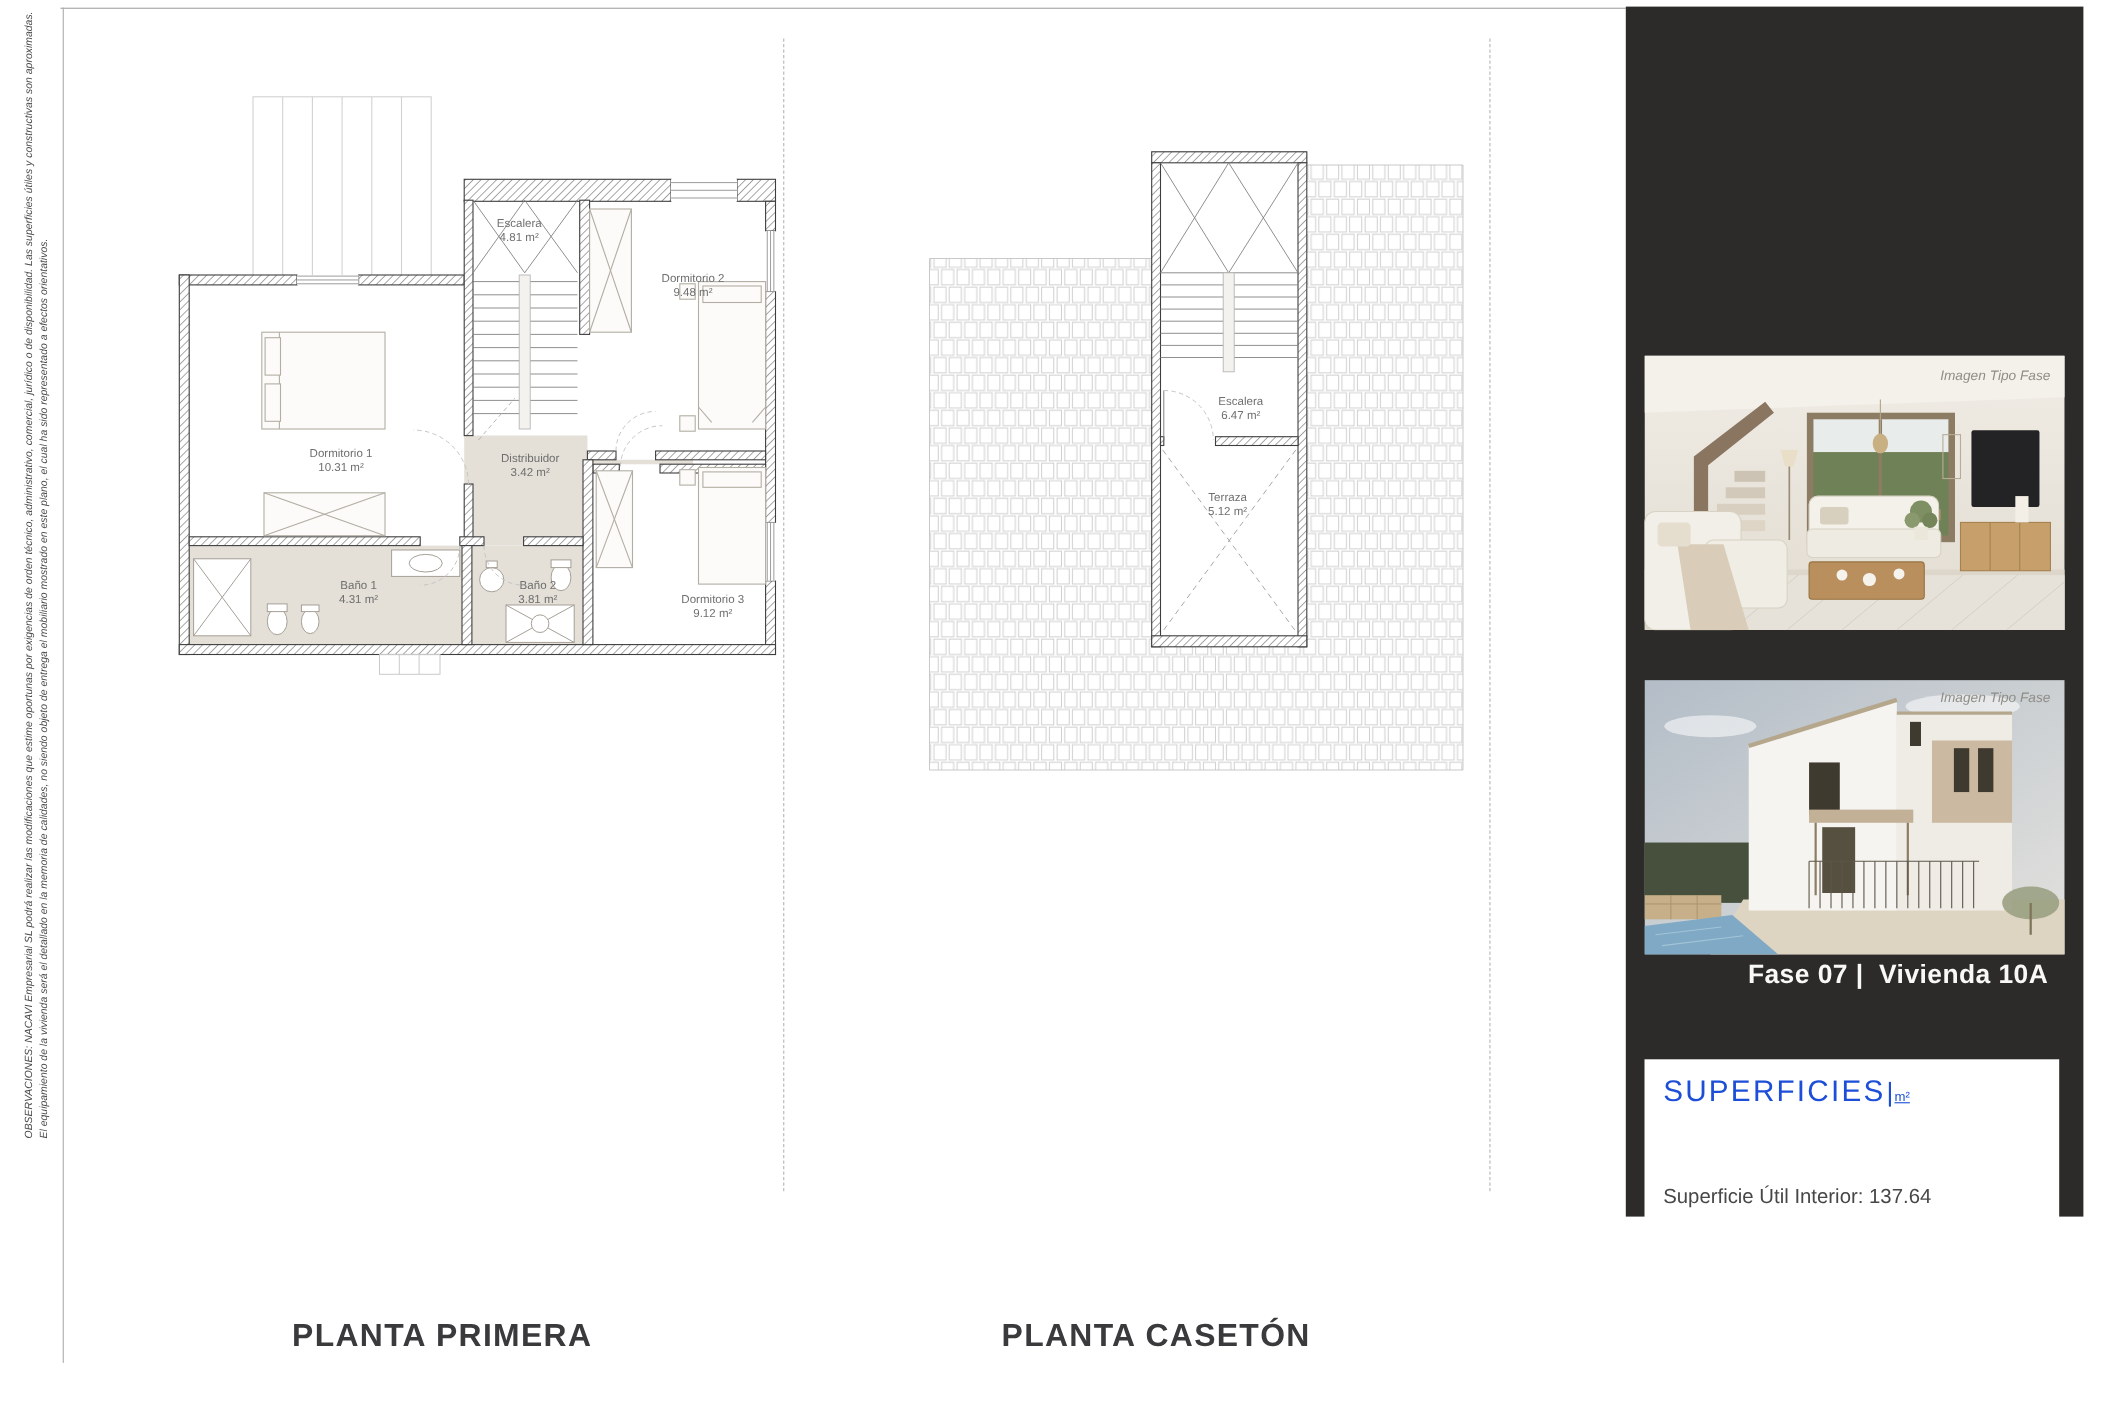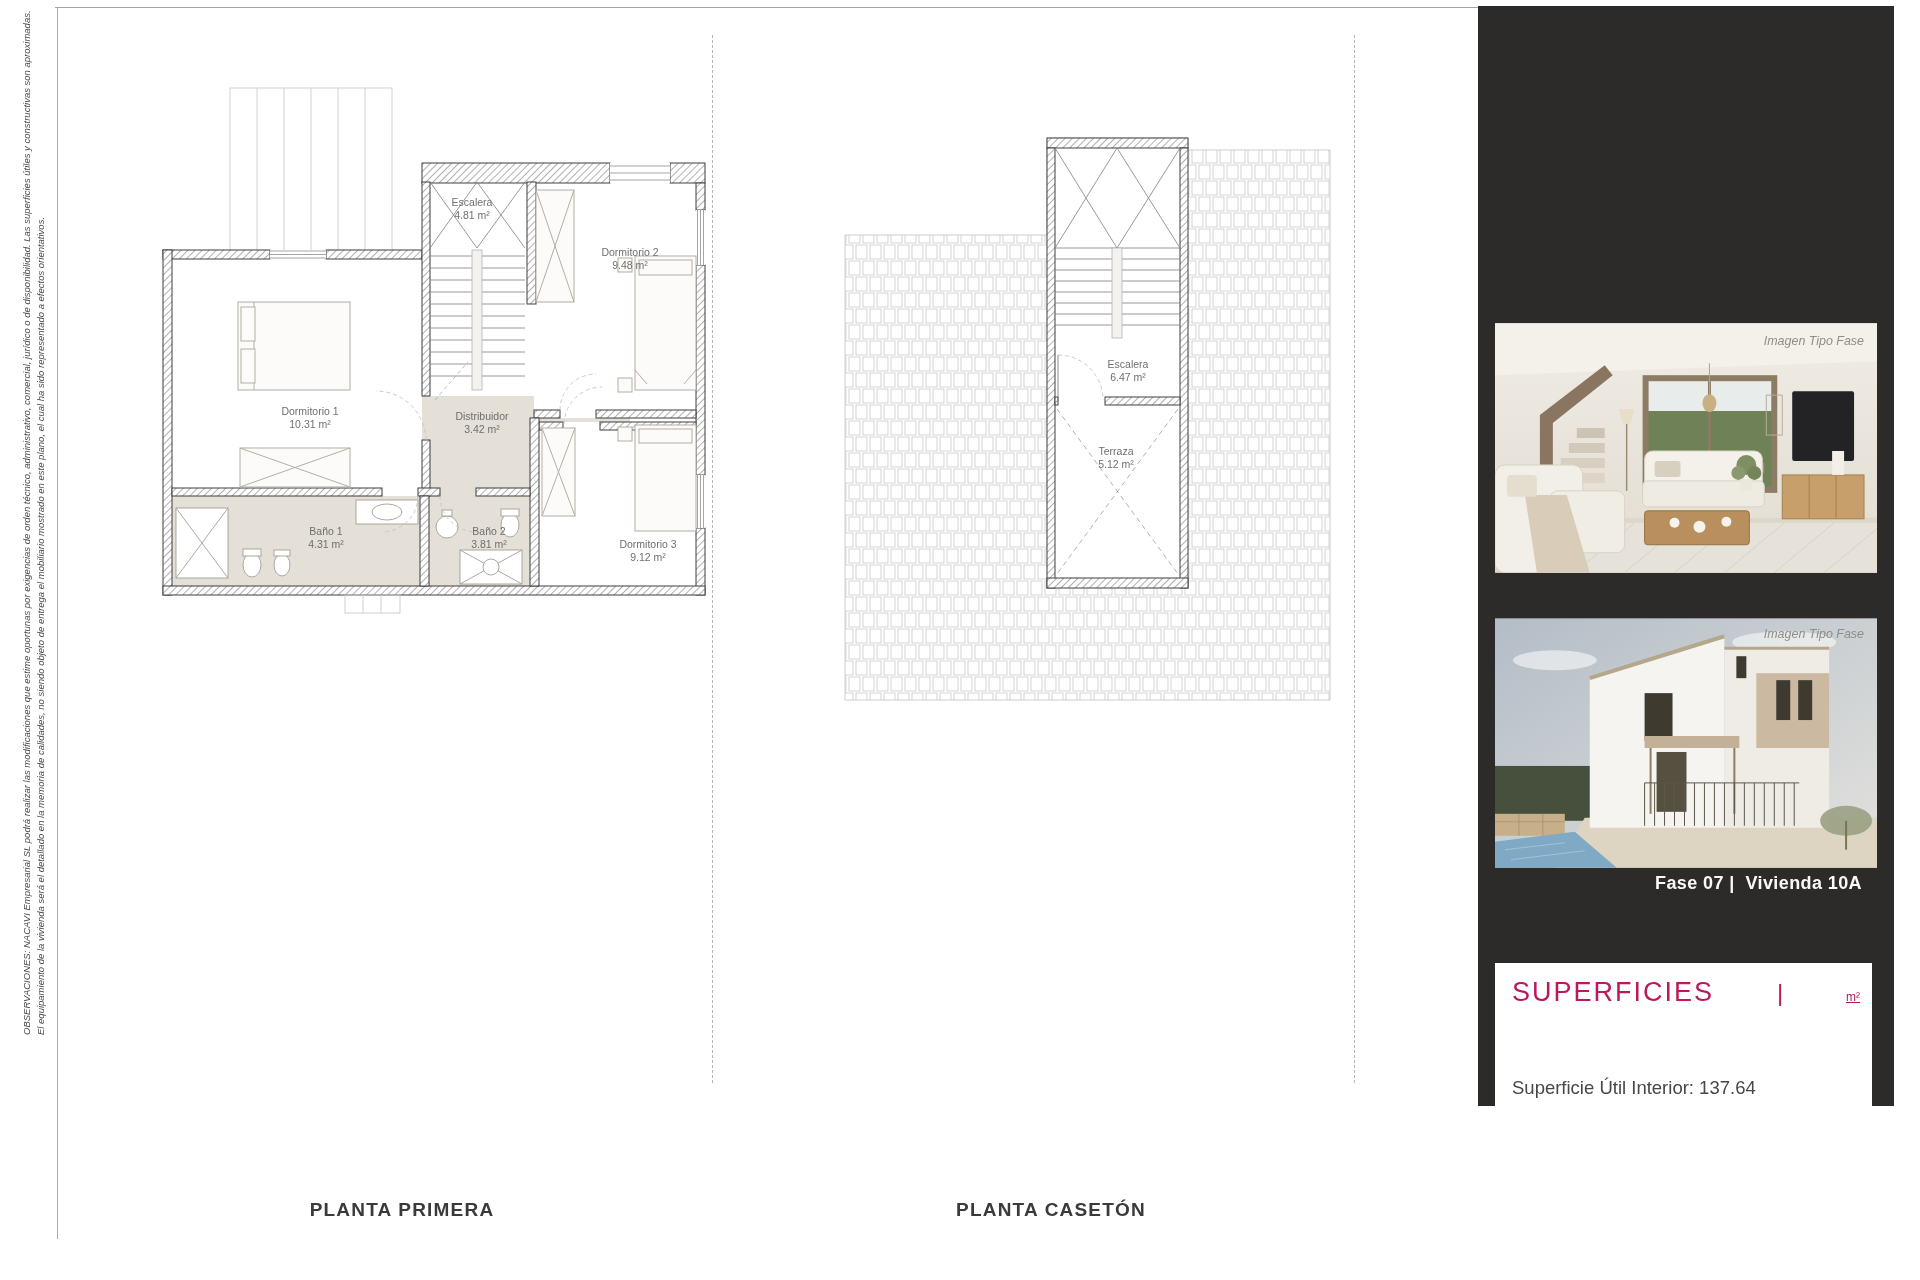--- a/index.html
+++ b/index.html
@@ -16,40 +16,40 @@
     font-style:italic;font-size:9.5px;line-height:14px;color:#4a4a4a;
     white-space:nowrap;
   }
   .dashed-sep{position:absolute;top:35px;height:1048px;width:0;border-left:1px dashed #b5b5b5;}
   .sep1{left:712px;}
   .sep2{left:1354px;}
   .plan1{position:absolute;left:130px;top:60px;width:640px;height:580px;}
   .plan2{position:absolute;left:820px;top:100px;width:560px;height:620px;}
   .plan-title{
     position:absolute;top:1199px;transform:translateX(-50%);
-    font-size:19px;font-weight:800;letter-spacing:1.2px;color:#3a393c;white-space:pre;
+    font-size:29px;font-weight:800;letter-spacing:1.2px;color:#3a393c;white-space:pre;
   }
   .pt1{left:402px;}
   .pt2{left:1051px;}
   .dark-panel{
     position:absolute;left:1478px;top:6px;width:416px;height:1100px;
     background:#2d2b29;
   }
   .photo{position:absolute;left:17px;width:382px;height:250px;display:block;}
   .photo1{top:317px;}
   .photo2{top:612px;}
   .unit-label{
     position:absolute;right:32px;top:867px;
-    font-size:18px;font-weight:600;letter-spacing:0.4px;color:#f8f8f6;white-space:pre;
+    font-size:24px;font-weight:600;letter-spacing:0.4px;color:#f8f8f6;white-space:pre;
   }
   .sup-box{
     position:absolute;left:17px;top:957px;width:377px;height:148px;
     background:#ffffff;box-sizing:border-box;padding:14px 12px 0 17px;
   }
-  .sup-title{display:flex;align-items:baseline;color:#be185d;justify-content:space-between;}
+  .sup-title{display:flex;align-items:baseline;color:#1d4ed8;}
   .sup-title .t{font-size:27px;font-weight:400;letter-spacing:2px;}
   .sup-title .sep{font-size:24px;font-weight:300;margin:0 1px;}
   .sup-title .unit{font-size:12px;text-decoration:underline;}
   .sup-lines{margin-top:7px;font-size:18.5px;line-height:29px;color:#474747;white-space:pre;}
   svg text{font-family:"Liberation Sans", sans-serif;}
   .room-label{fill:#6f6f6f;font-size:10.5px;text-anchor:middle;}
   .photo-caption{fill:#8f8d86;font-size:12.5px;font-style:italic;text-anchor:end;}
 </style>
 </head>
 <body>

